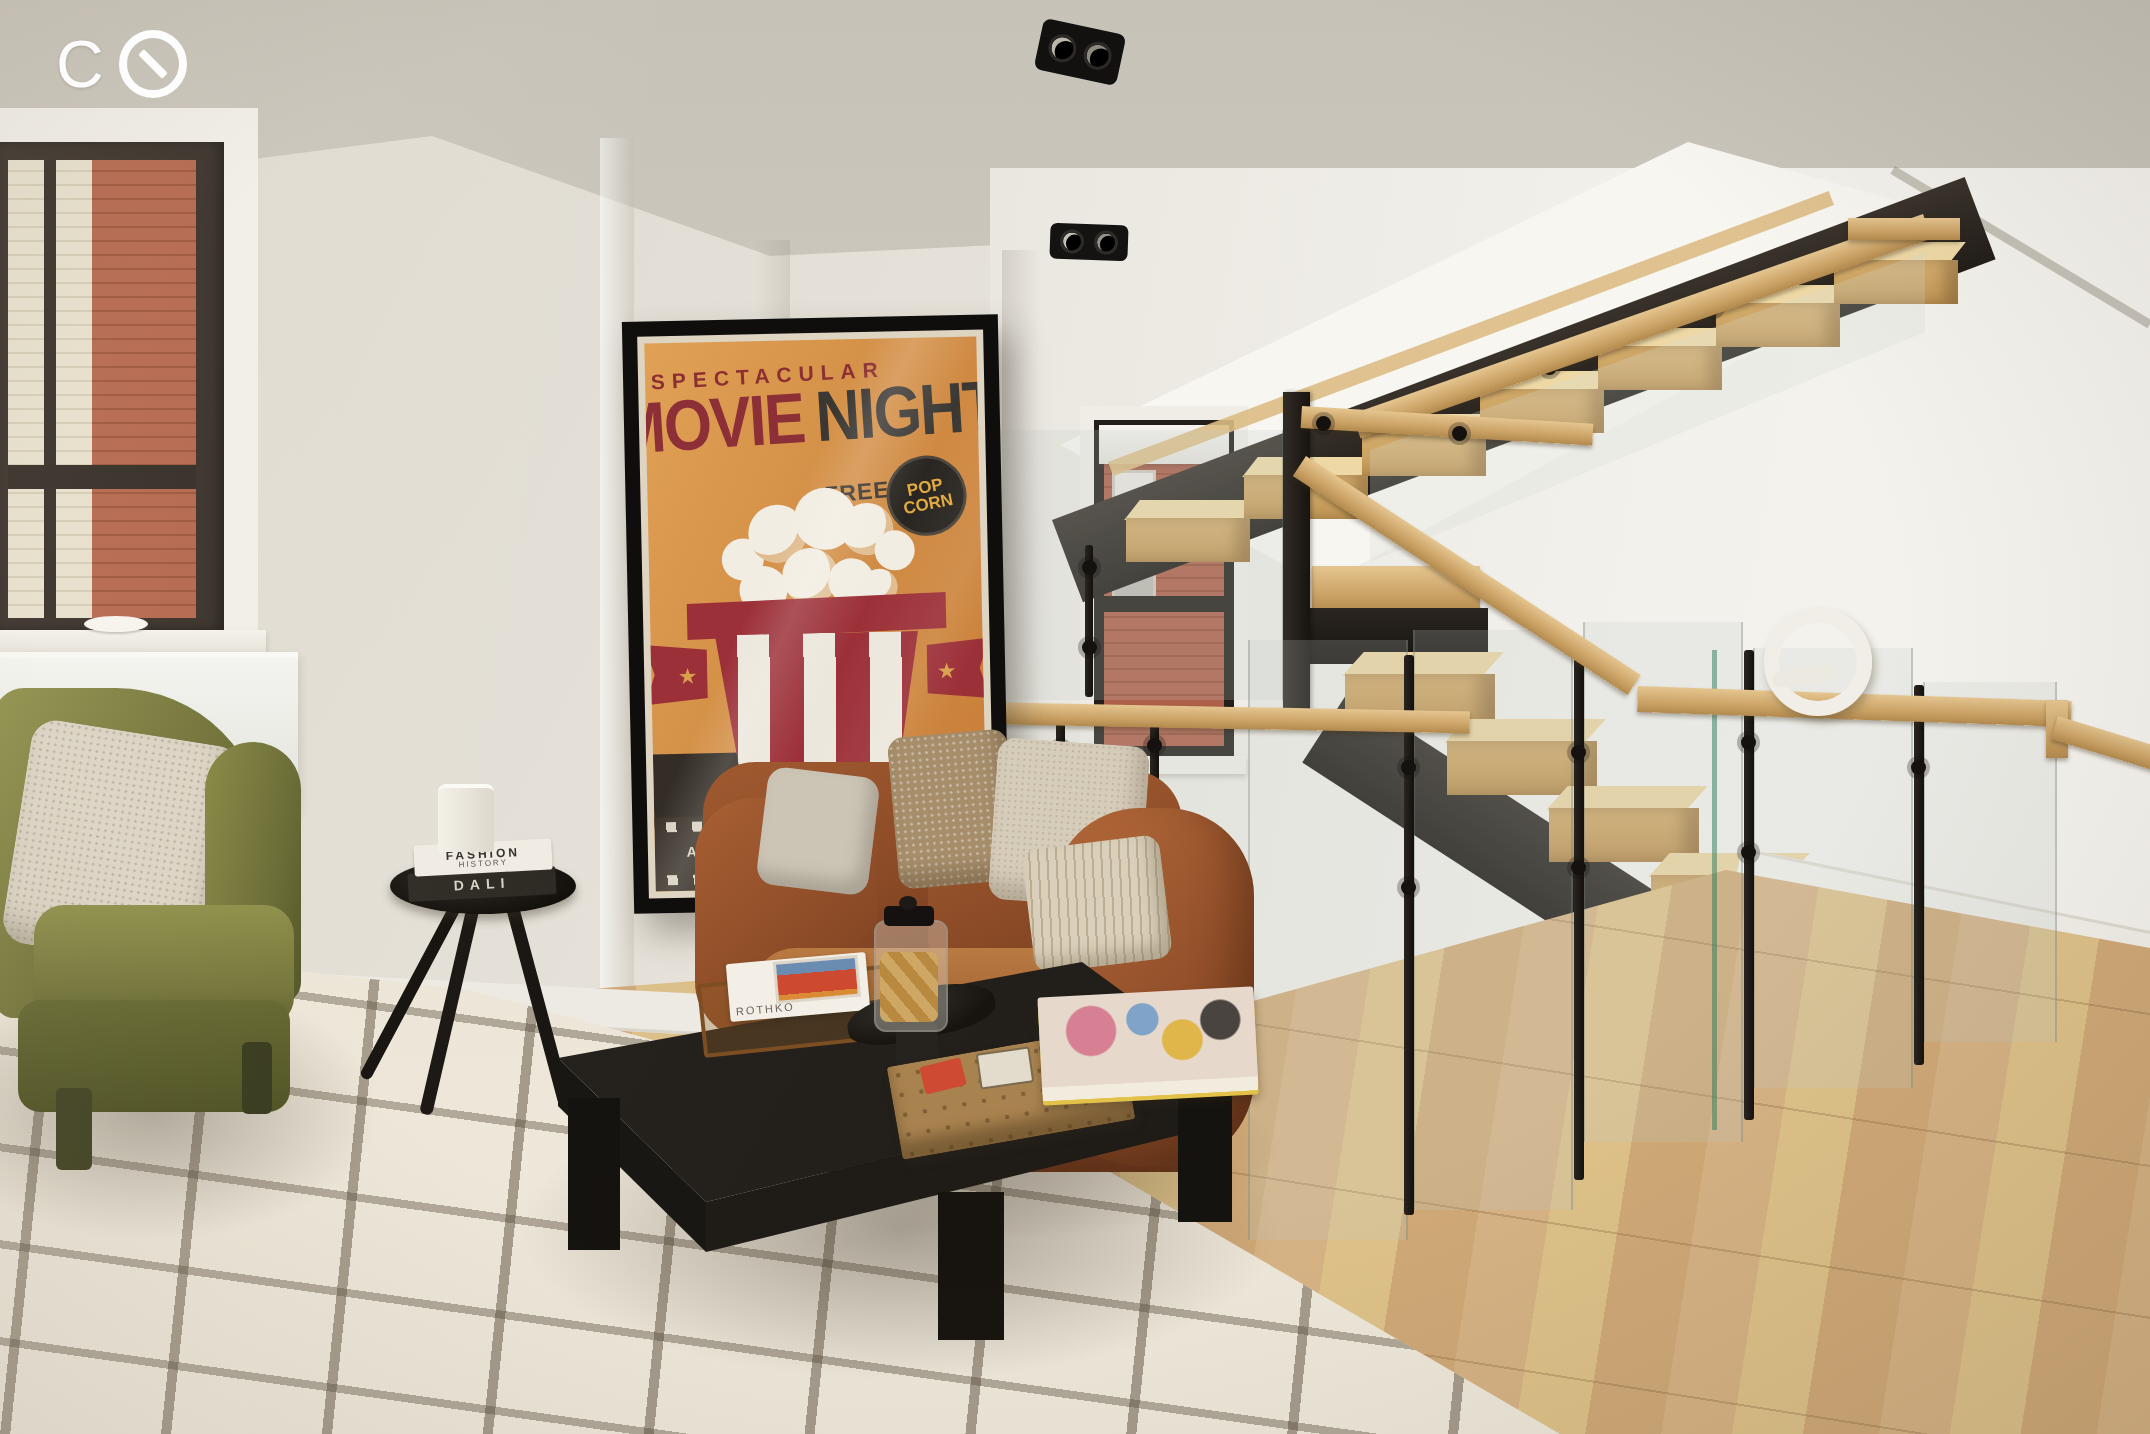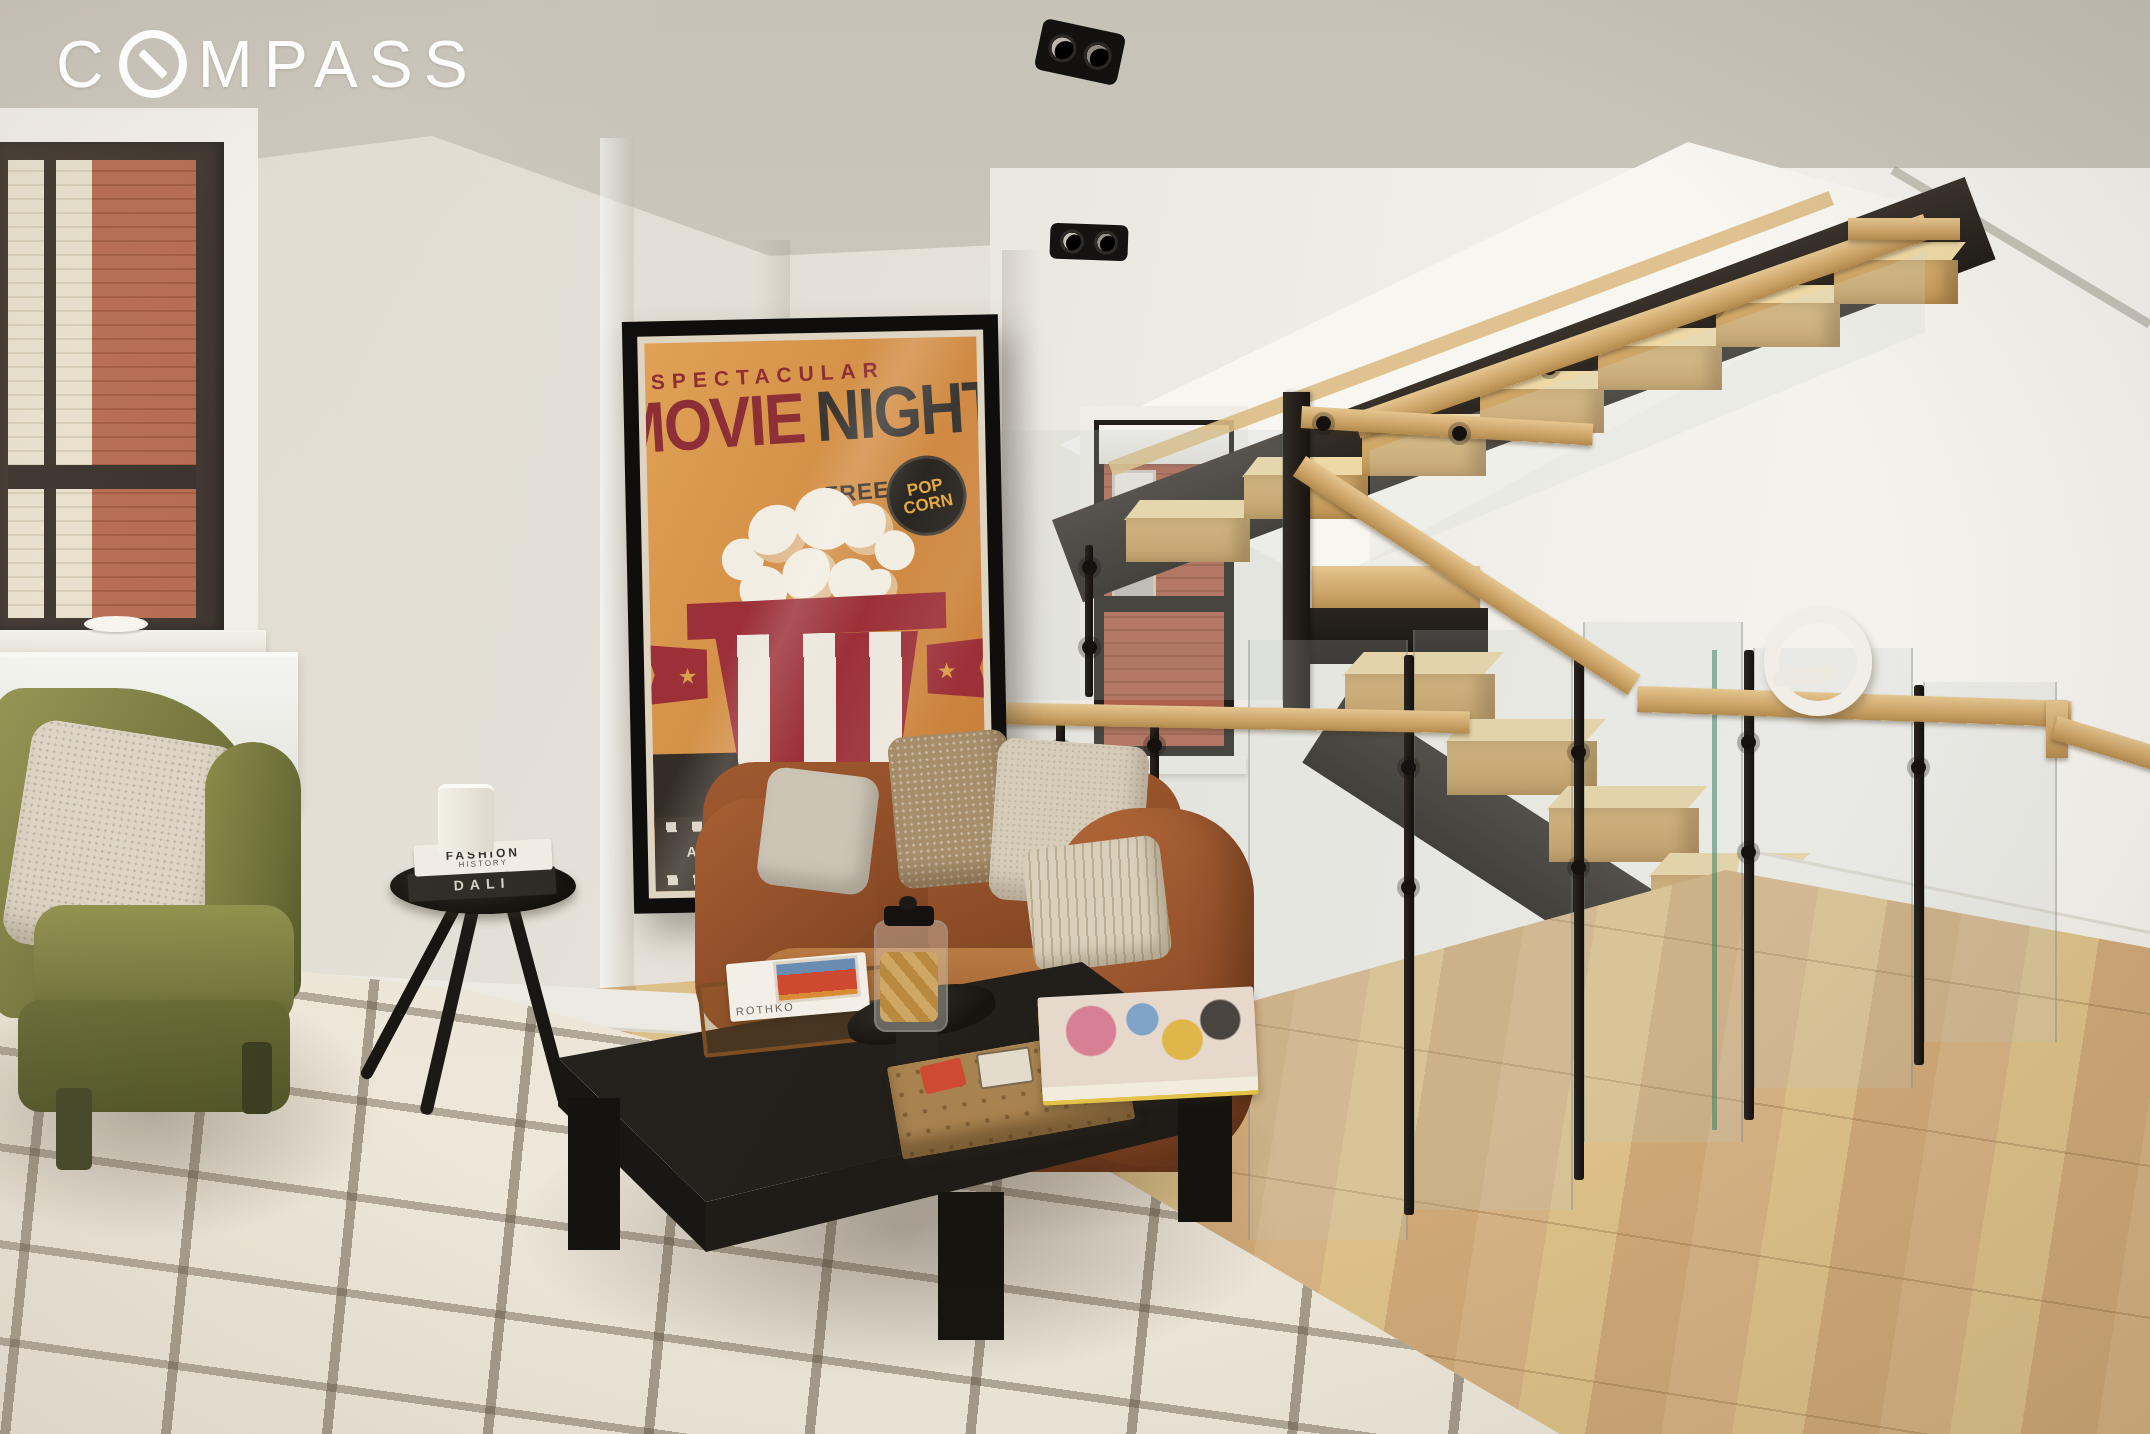--- a/index.html
+++ b/index.html
@@ -330,16 +330,15 @@
   </div>
 
   <div class="full" style="pointer-events:none;background:radial-gradient(ellipse at 45% 42%,transparent 55%,rgba(70,58,44,.14) 100%),linear-gradient(100deg,rgba(255,246,226,.10),transparent 30%);"></div>
 
   <div class="abs" style="left:56px;top:26px;display:flex;align-items:center;color:rgba(255,255,255,.97);
               font-size:66px;font-weight:500;letter-spacing:11px;text-shadow:0 1px 3px rgba(90,80,65,.25);">
     <span>C</span>
     <span style="display:inline-block;position:relative;width:52px;height:52px;border:8px solid rgba(255,255,255,.97);border-radius:50%;margin:0 11px 0 4px;">
       <span style="position:absolute;left:50%;top:50%;width:34px;height:8px;background:rgba(255,255,255,.97);transform:translate(-50%,-50%) rotate(45deg);border-radius:2px;"></span>
     </span>
-    <span>MPASS</span>
   </div>
 
 </div>
 
 </body></html>

